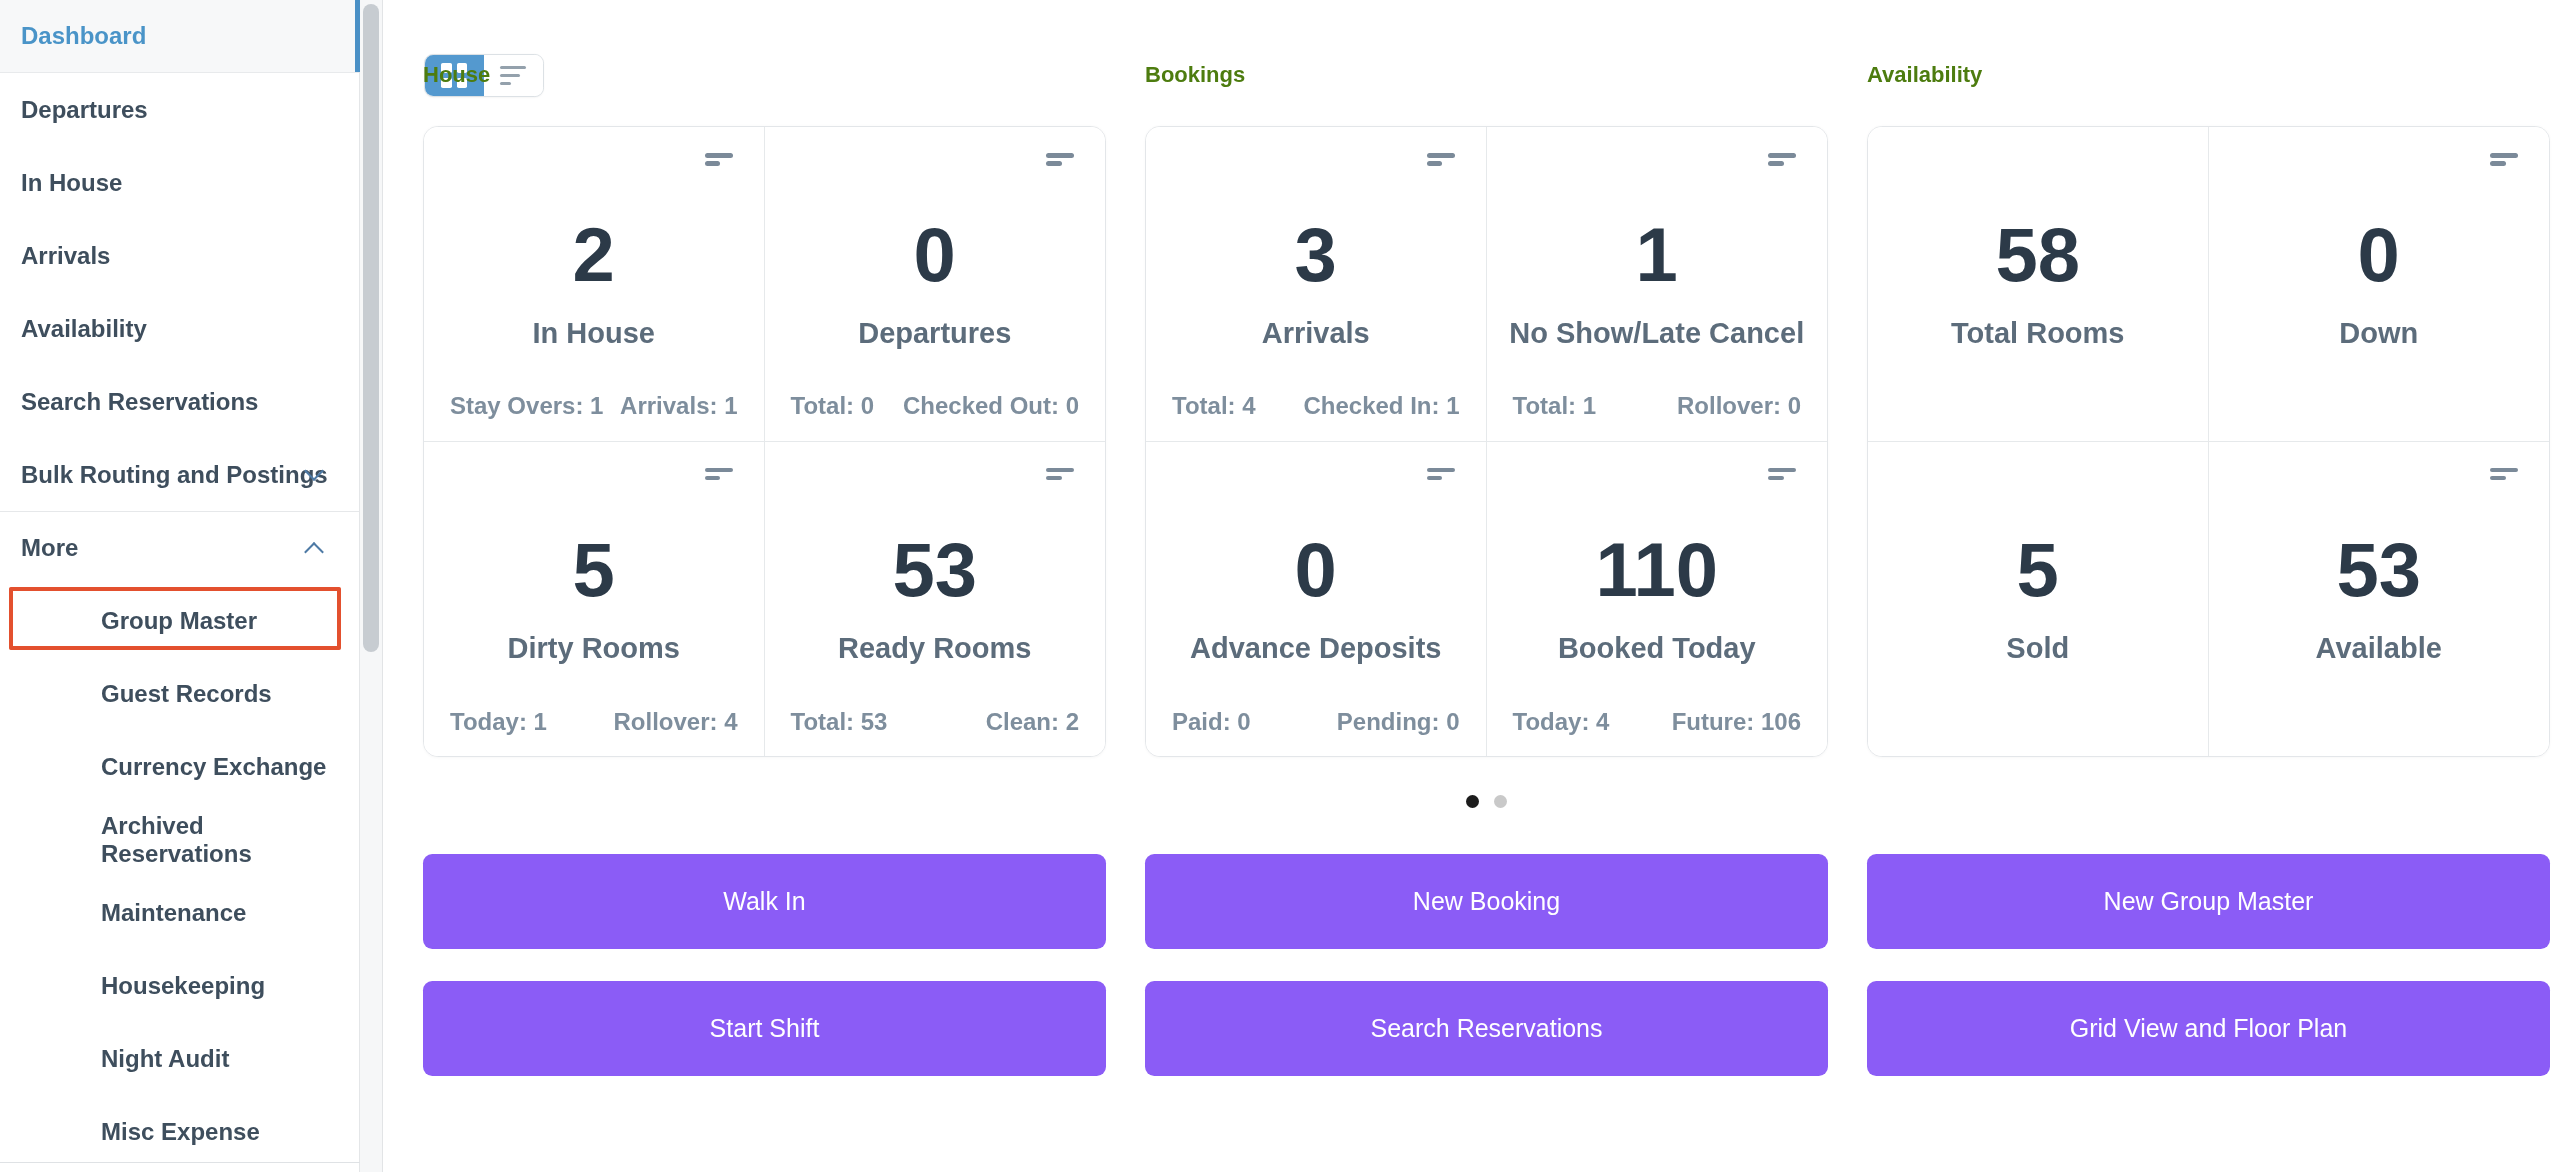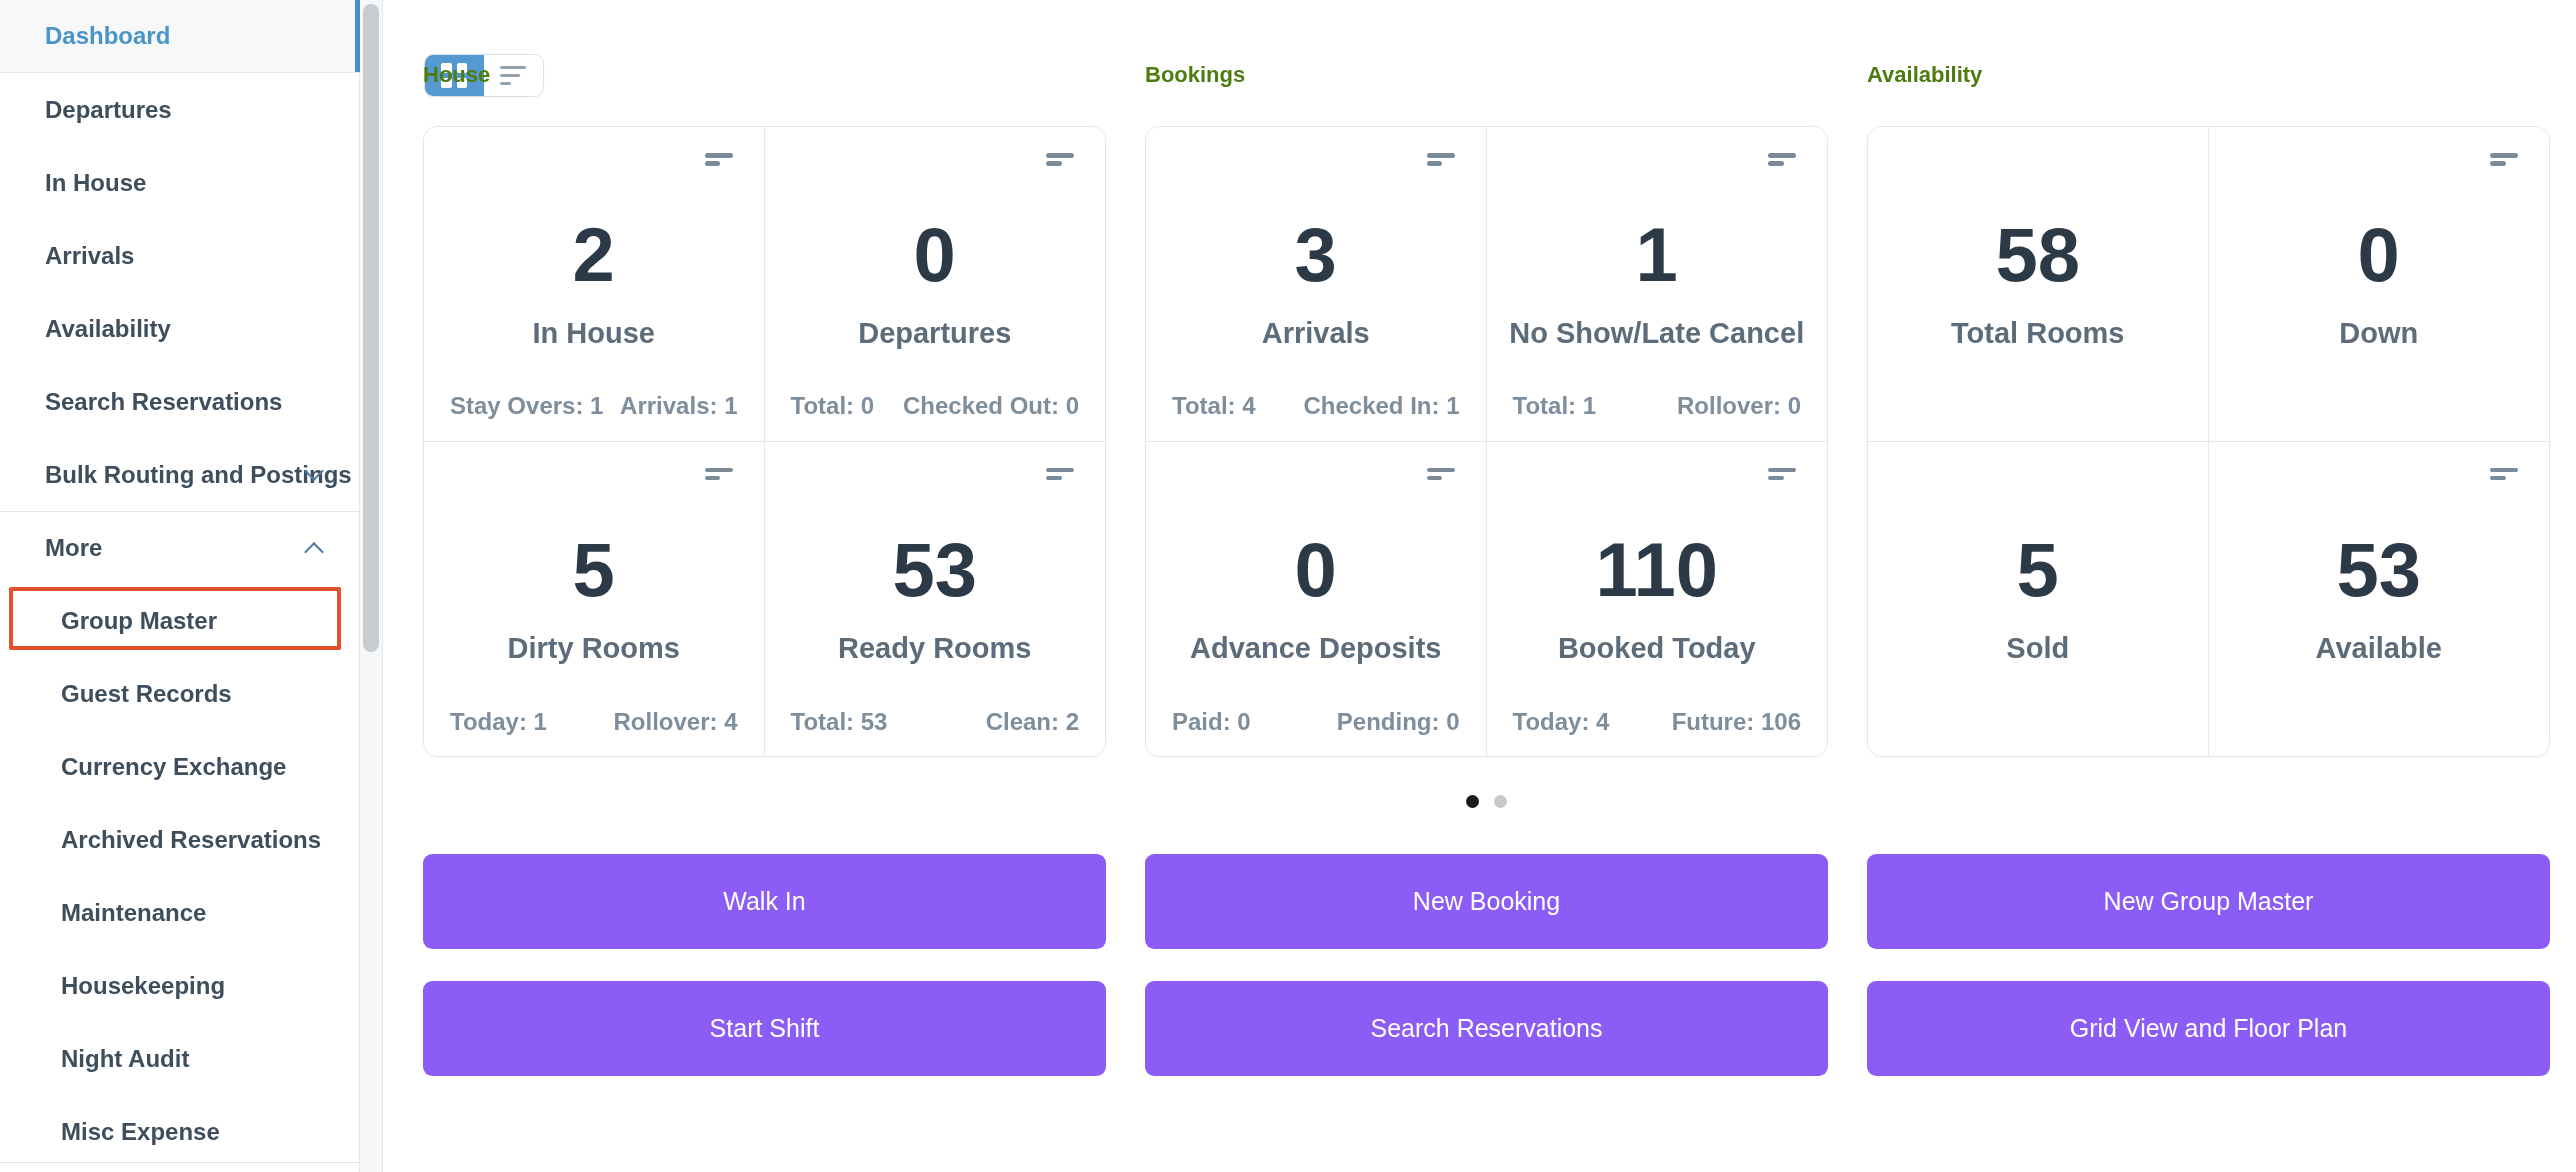--- a/index.html
+++ b/index.html
@@ -19,27 +19,27 @@
   }
   .sidebar-content {
     position: absolute; left: 0; top: 0;
     width: 360px; height: 1173px;
     border-right: 0.9px solid #e4e6e8;
   }
   .nav-item {
     position: relative;
     height: 73px;
     display: flex; align-items: center;
-    padding-left: 45px;
+    padding-left: 21px;
     font-size: 24px; font-weight: 700;
     color: #3e4e5d;
     cursor: pointer;
     background: #ffffff;
   }
-  .nav-item.sub { padding-left: 61px; }
+  .nav-item.sub { padding-left: 61px; margin-left: 40px; }
   .nav-item.active {
     color: #4a94c8;
     background: #f7f8f9;
     border-bottom: 0.9px solid #e8eaec;
   }
   .nav-item.active .active-bar {
     position: absolute; left: 355px; top: 0;
     width: 5.5px; height: 100%;
     background: #4a90c6;
   }

